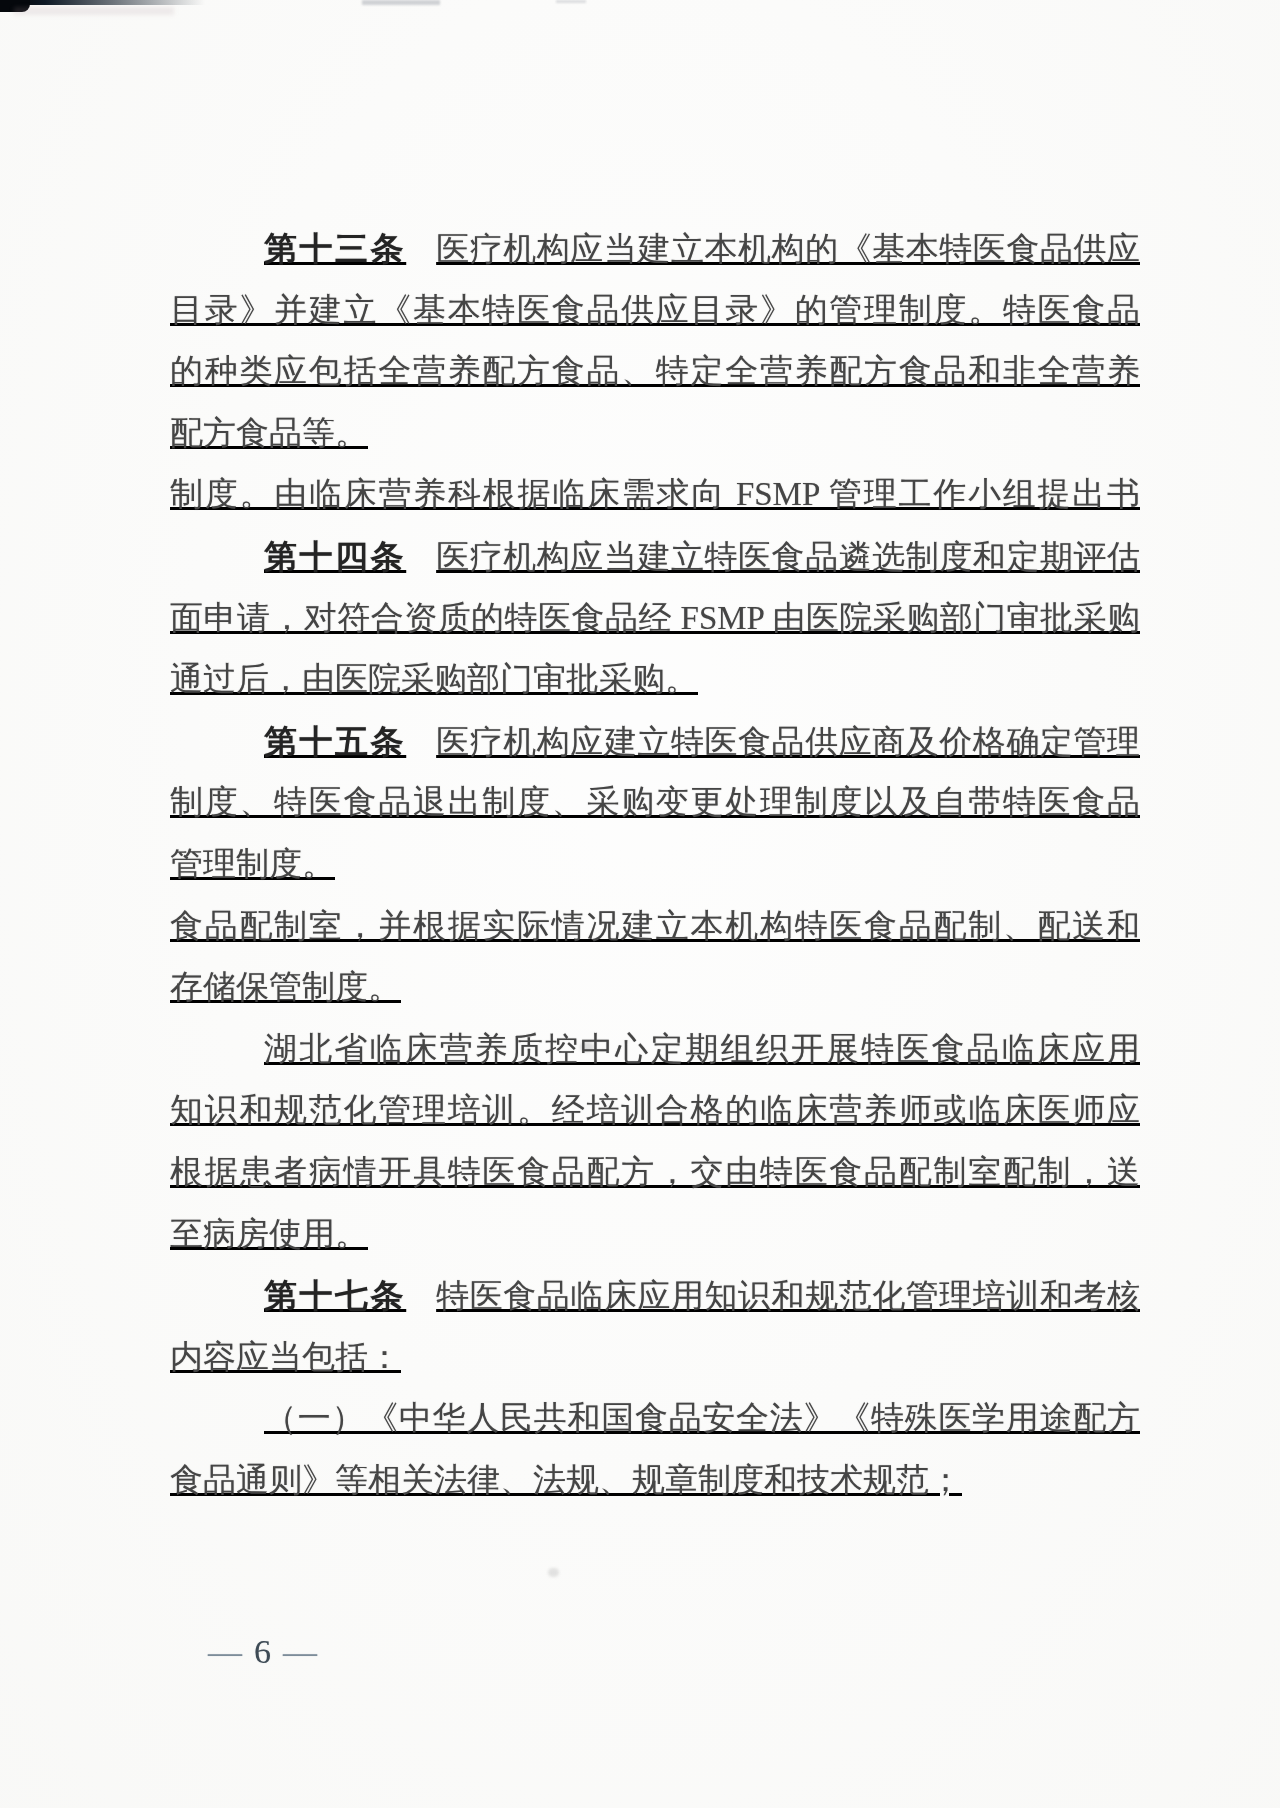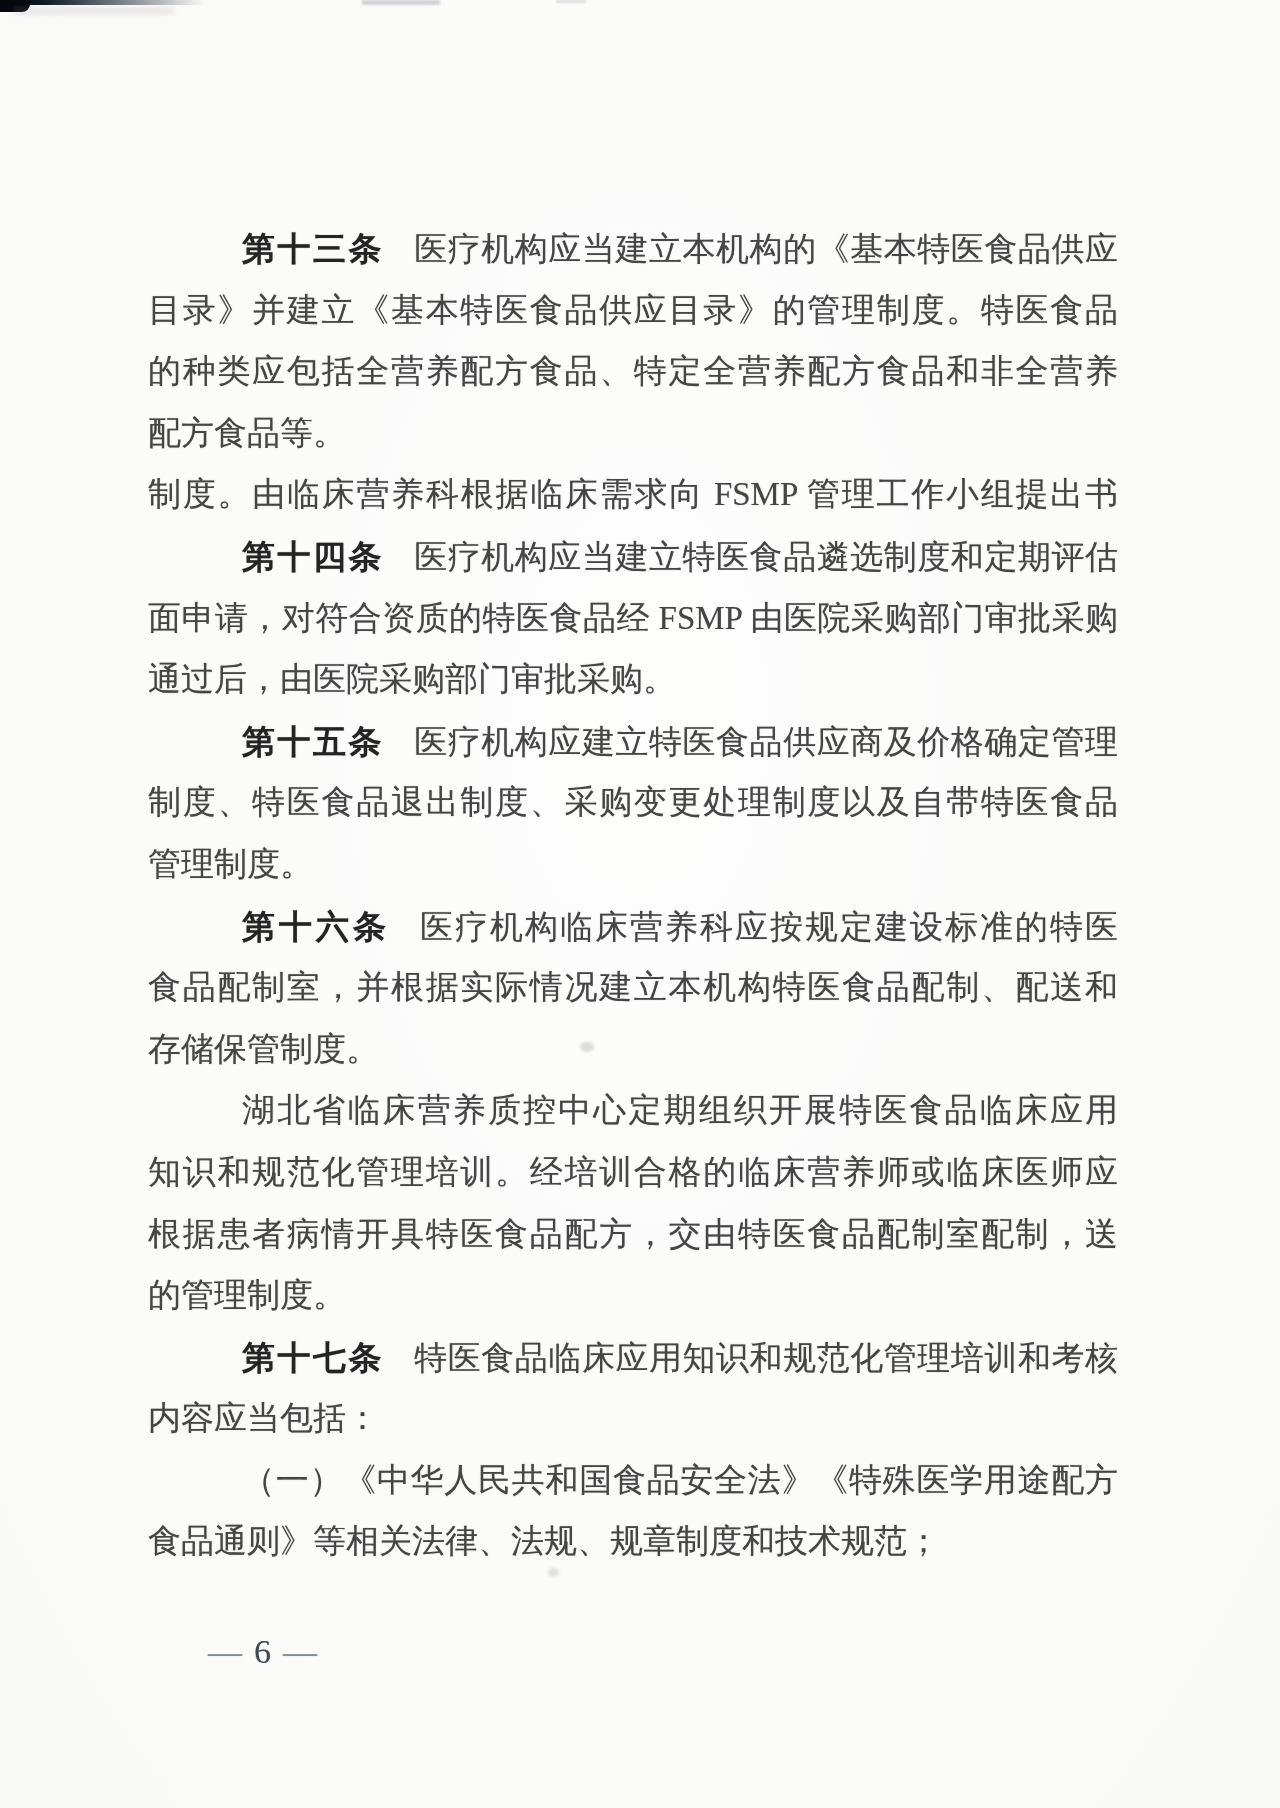--- a/index.html
+++ b/index.html
@@ -56,23 +56,24 @@
   }
   .art-dot-2 {
     left: 548px; top: 1568px; width: 11px; height: 9px;
     background: rgba(110,110,110,0.18);
     border-radius: 50%;
     filter: blur(1.5px);
   }
   
   .text-block {
     position: absolute;
-    left: 148px;
+    left: 170px;
     top: 218px;
     width: 970px;
+    text-decoration: underline;
   }
   .line {
     height: 61.6px;
     line-height: 61.6px;
     font-size: 33px;
     color: #454545;
     text-shadow: 0 0 1px rgba(90,90,90,0.5);
     white-space: normal;
     overflow: hidden;
   }
@@ -121,27 +122,26 @@
       <div class="line justify"><span class="line-text">目录》并建立《基本特医食品供应目录》的管理制度。特医食品</span></div>
       <div class="line justify"><span class="line-text">的种类应包括全营养配方食品、特定全营养配方食品和非全营养</span></div>
       <div class="line"><span class="line-text">配方食品等。</span></div>
       <div class="line justify"><span class="line-text">制度。由临床营养科根据临床需求向 FSMP 管理工作小组提出书</span></div>
       <div class="line justify indent"><span class="article-num">第十四条</span><span class="line-text">医疗机构应当建立特医食品遴选制度和定期评估</span></div>
       <div class="line justify"><span class="line-text">面申请，对符合资质的特医食品经 FSMP 由医院采购部门审批采购</span></div>
       <div class="line"><span class="line-text">通过后，由医院采购部门审批采购。</span></div>
       <div class="line justify indent"><span class="article-num">第十五条</span><span class="line-text">医疗机构应建立特医食品供应商及价格确定管理</span></div>
       <div class="line justify"><span class="line-text">制度、特医食品退出制度、采购变更处理制度以及自带特医食品</span></div>
       <div class="line"><span class="line-text">管理制度。</span></div>
-      <div class="line justify indent"><span class="article-num">第十六条</span><span class="line-text">医疗机构临床营养科应按规定建设标准的特医</span></div>
       <div class="line justify"><span class="line-text">食品配制室，并根据实际情况建立本机构特医食品配制、配送和</span></div>
       <div class="line"><span class="line-text">存储保管制度。</span></div>
       <div class="line justify indent"><span class="line-text">湖北省临床营养质控中心定期组织开展特医食品临床应用</span></div>
       <div class="line justify"><span class="line-text">知识和规范化管理培训。经培训合格的临床营养师或临床医师应</span></div>
       <div class="line justify"><span class="line-text">根据患者病情开具特医食品配方，交由特医食品配制室配制，送</span></div>
-      <div class="line"><span class="line-text">的管理制度。</span></div>
+      <div class="line"><span class="line-text">至病房使用。</span></div>
       <div class="line justify indent"><span class="article-num">第十七条</span><span class="line-text">特医食品临床应用知识和规范化管理培训和考核</span></div>
       <div class="line"><span class="line-text">内容应当包括：</span></div>
       <div class="line justify indent"><span class="line-text">（一）《中华人民共和国食品安全法》《特殊医学用途配方</span></div>
       <div class="line"><span class="line-text">食品通则》等相关法律、法规、规章制度和技术规范；</span></div>
     </div>
 
   <div class="footer">
     <span class="dash">—</span><span class="num">6</span><span class="dash">—</span>
   </div>
 </div>

